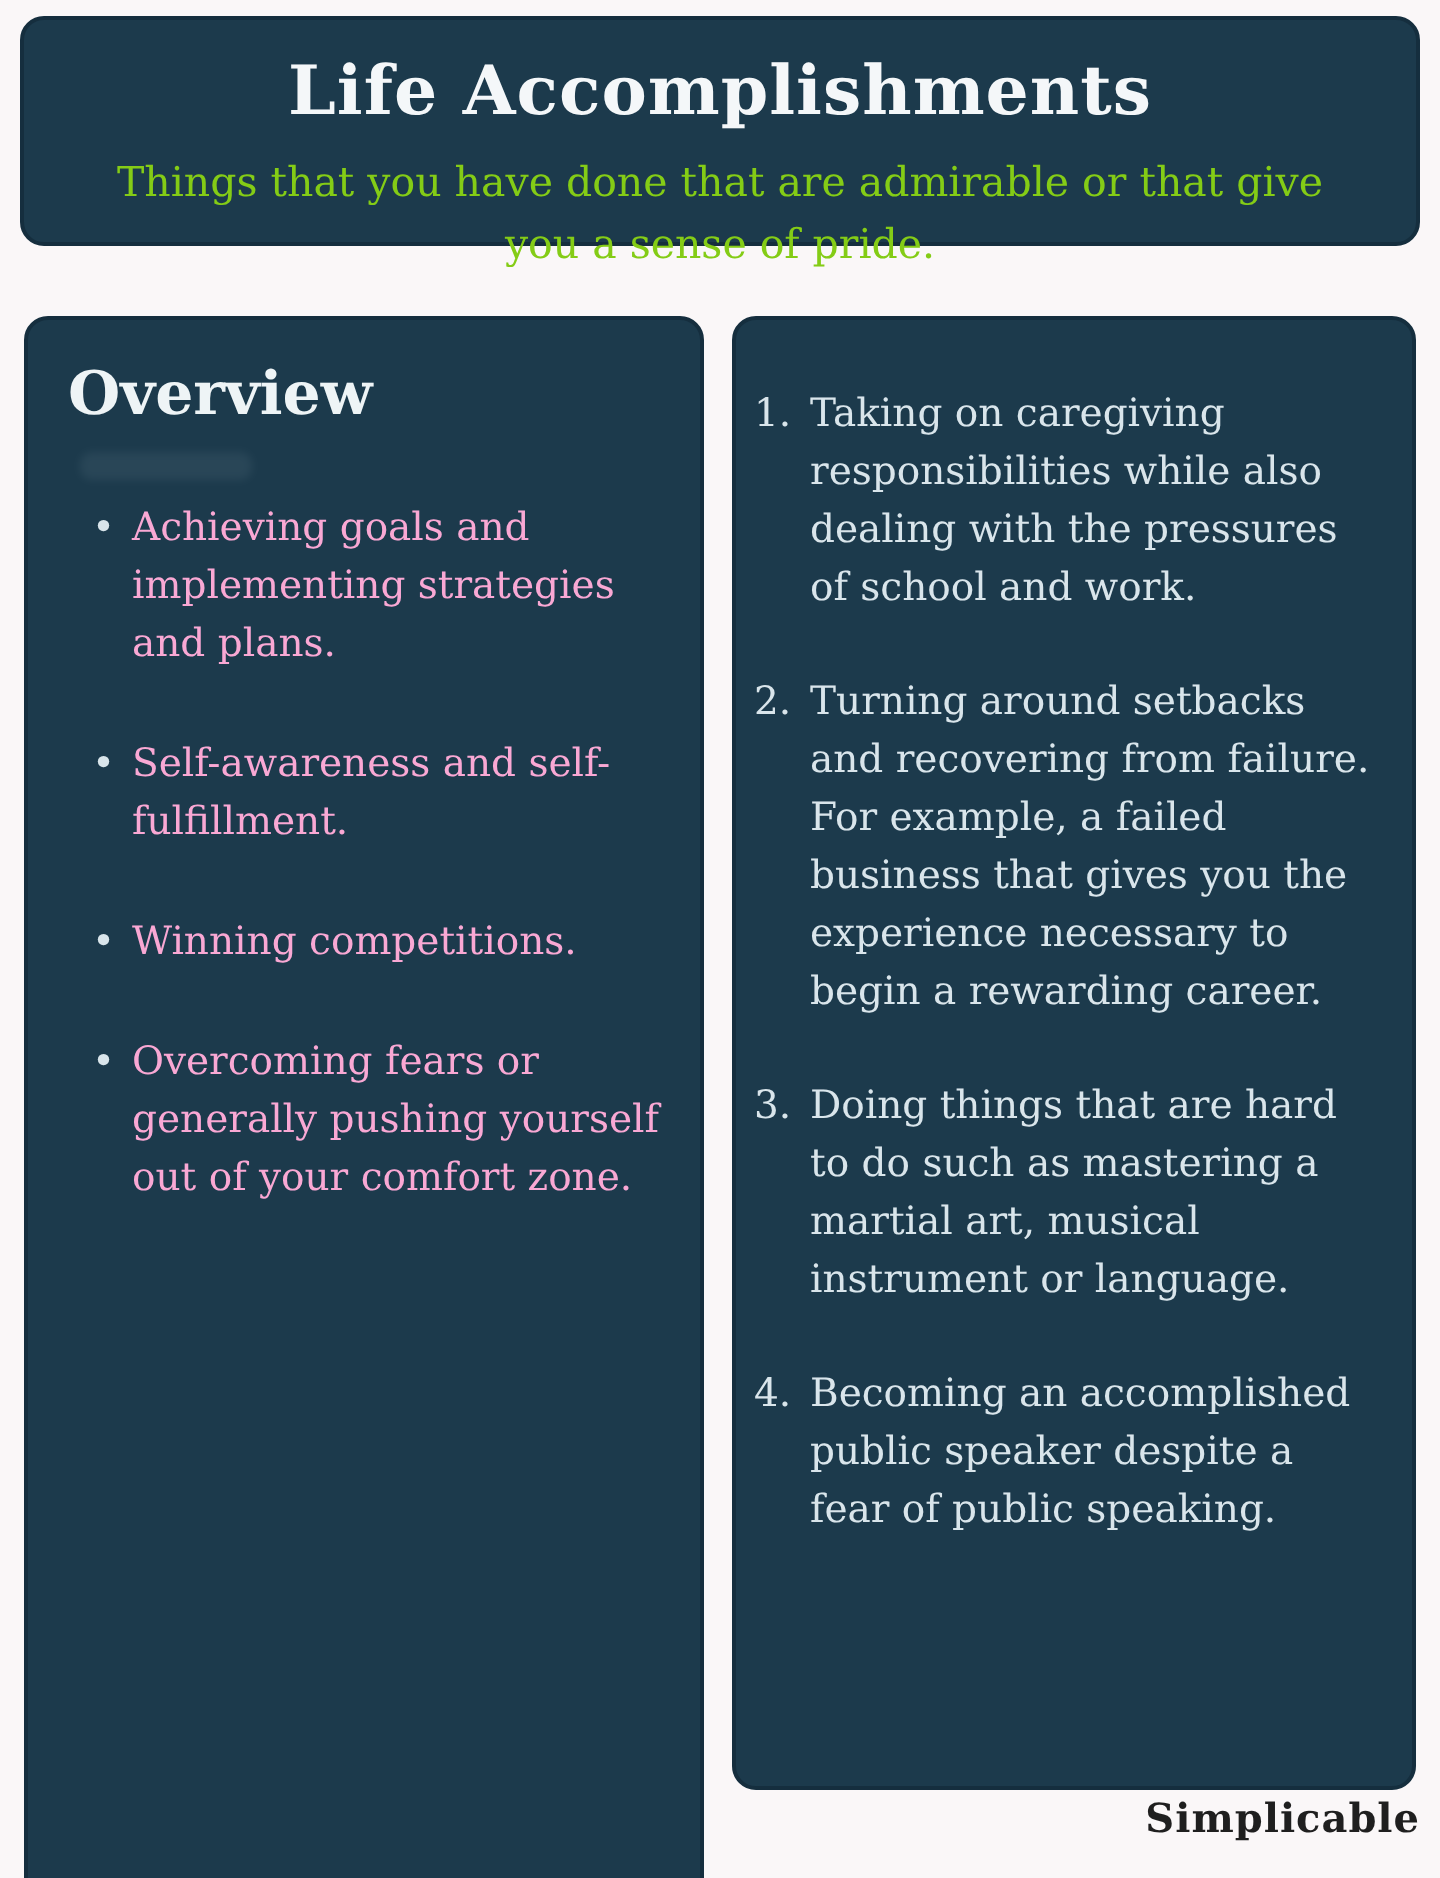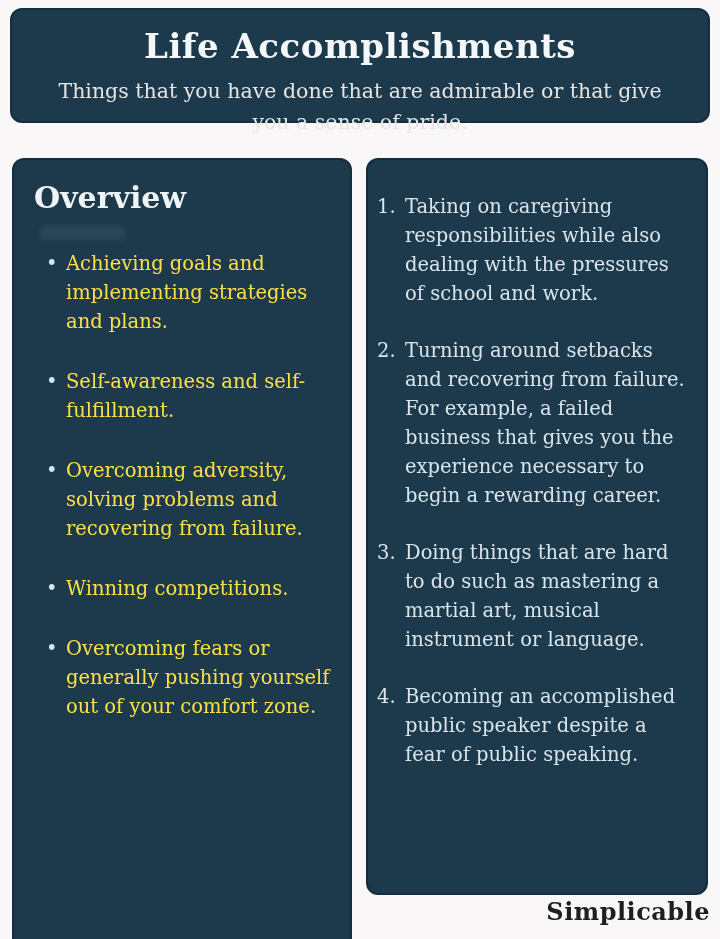--- a/index.html
+++ b/index.html
@@ -38,21 +38,21 @@
     font-size: 34px;
     font-weight: 700;
     letter-spacing: 0.5px;
     color: #f4f7f9;
   }
   .header-subtitle {
     margin: 10px auto 16px auto;
     width: 640px;
     font-size: 20.5px;
     line-height: 1.5;
-    color: #e5e5e5;
+    color: #84cc16;
   }
   .left-card {
     left: 12px;
     top: 158px;
     width: 340px;
     height: 837px;
   }
   .right-card {
     left: 366px;
     top: 158px;
@@ -81,21 +81,21 @@
     list-style: none;
     margin: 0;
     padding: 34px 16px 0 36px;
   }
   ul.bullet-list li {
     position: relative;
     padding-left: 16px;
     font-size: 19.5px;
     line-height: 29px;
     margin-bottom: 31px;
-    color: #fde047;
+    color: #f9a8d4;
   }
   ul.bullet-list li::before {
     content: "\2022";
     position: absolute;
     left: -4px;
     top: 0;
     font-size: 19.5px;
     color: #d9e5eb;
   }
   ol.numbered-list {
@@ -117,21 +117,21 @@
     content: counter(ex) ".";
     position: absolute;
     left: -4px;
     top: 0;
     color: #d9e5eb;
   }
   .brand-footer {
     position: absolute;
     right: 10px;
     top: 897px;
-    font-size: 24px;
+    font-size: 20px;
     font-weight: 700;
     color: #1f1f1f;
     letter-spacing: 0.5px;
   }
 </style>
 </head>
 <body>
 
 <div class="stage">
 
@@ -139,21 +139,20 @@
     <h1 class="header-title">Life Accomplishments</h1>
     <div class="header-subtitle">Things that you have done that are admirable or that give you a sense of pride.</div>
   </div>
 
   <div class="card left-card">
     <h2 class="panel-heading">Overview</h2>
     <div class="watermark-smudge"></div>
     <ul class="bullet-list">
       <li>Achieving goals and implementing strategies and plans.</li>
       <li>Self-awareness and self-fulfillment.</li>
-      <li>Overcoming adversity, solving problems and recovering from failure.</li>
       <li>Winning competitions.</li>
       <li>Overcoming fears or generally pushing yourself out of your comfort zone.</li>
     </ul>
   </div>
 
   <div class="card right-card">
     <ol class="numbered-list">
       <li>Taking on caregiving responsibilities while also dealing with the pressures of school and work.</li>
       <li>Turning around setbacks and recovering from failure. For example, a failed business that gives you the experience necessary to begin a rewarding career.</li>
       <li>Doing things that are hard to do such as mastering a martial art, musical instrument or language.</li>

